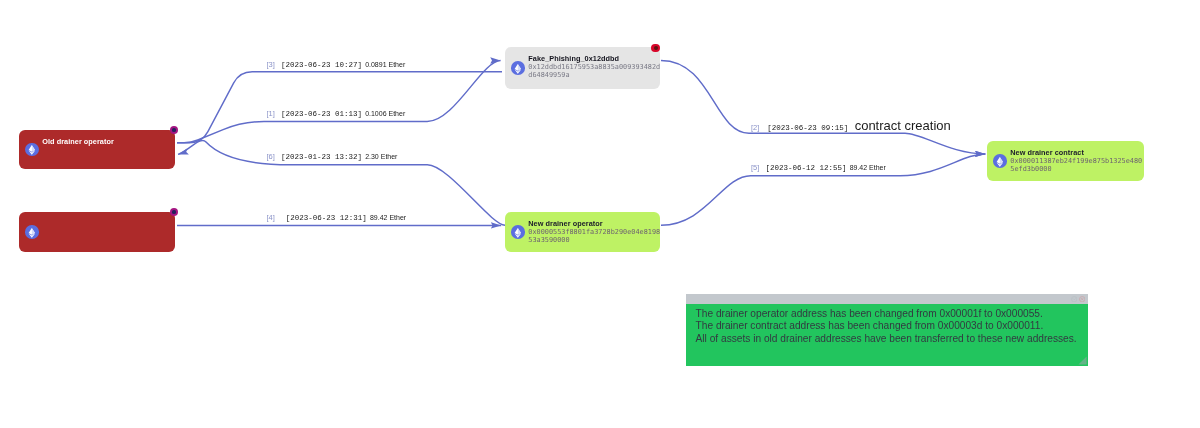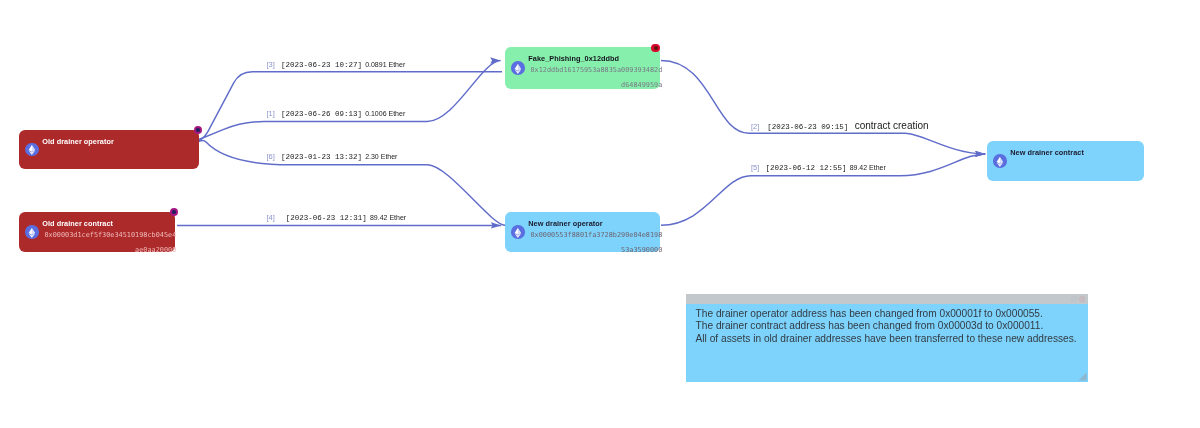--- a/index.html
+++ b/index.html
@@ -2,39 +2,39 @@
 <html><head>
 <meta charset="utf-8">
 <title>drainer graph</title>
 <style>
   html,body{margin:0;padding:0;background:#ffffff;}
   body{width:1200px;height:428px;font-family:"Liberation Sans",sans-serif;overflow:hidden;position:relative;}
   #stage{position:absolute;left:0;top:0;width:1200px;height:428px;background:#fff;}
   svg#edges{position:absolute;left:0;top:0;width:1200px;height:428px;}
   .node{position:absolute;border-radius:6px;box-sizing:border-box;}
   .node.dark-red{background:#ad2a2a;}
-  .node.pink{background:#7dd3fc;}
-  .node.grey{background:#86efac;}
+  .node.pink{background:#bef264;}
+  .node.grey{background:#e5e5e5;}
   .eth-ic{position:absolute;left:6.2px;top:50%;margin-top:-6.8px;width:13.6px;height:13.6px;border-radius:50%;background:#5b6ee0;}
   .ntext{position:absolute;left:23.3px;top:6.8px;width:134px;}
   .ntitle{font-size:7.3px;font-weight:700;letter-spacing:0.05px;line-height:9.4px;}
-  .naddr{font-family:"DejaVu Sans Mono",monospace;font-size:6.85px;line-height:15px;word-break:break-all;text-align:right;}
+  .naddr{font-family:"DejaVu Sans Mono",monospace;font-size:6.85px;line-height:8px;word-break:break-all;}
   .dark-red .ntitle{color:#ffffff;}
   .dark-red .naddr{color:#f0b8b8;}
   .pink .ntitle{color:#1b1b2b;}
   .pink .naddr{color:#6e6470;}
   .grey .ntitle{color:#15151f;}
   .grey .naddr{color:#7a7a86;}
   .badge{position:absolute;border-radius:50%;}
   .elabel{position:absolute;white-space:nowrap;font-size:7.5px;line-height:9px;font-family:"Liberation Sans",sans-serif;}
   .elabel .idx{color:#8b93c8;}
   .elabel .tm{color:#1b1b1b;font-family:Liberation Mono, monospace;}
   .elabel .val{color:#1b1b1b;font-size:7.0px;}
-  .elabel .valsans{color:#1b1b1b;font-size:10px;}
-  #note{position:absolute;left:686px;top:294px;width:402px;height:88px;background:#7dd3fc;box-sizing:border-box;}
+  .elabel .valsans{color:#1b1b1b;font-size:13px;}
+  #note{position:absolute;left:686px;top:294px;width:402px;height:72px;background:#22c55e;box-sizing:border-box;}
   #note-titlebar{position:absolute;left:0;top:0;width:100%;height:9.8px;background:#c3c8cd;}
   #note-body{position:absolute;left:9.6px;top:14.1px;right:2px;color:#333a41;font-size:10.17px;line-height:12.3px;font-family:"Liberation Sans",sans-serif;white-space:nowrap;}
 </style>
 </head>
 <body>
 
 <div id="stage">
 
   <svg id="edges" viewBox="0 0 1200 428">
     <defs>
@@ -51,45 +51,41 @@
       <path marker-end="url(#ah)" d="M505,225.2 C490.9,225.2 448.5,164.8 427.3,164.8 L290,164.8 C262,164.8 224,161 206,142.0 C200,135.5 188,151.5 178,154.4"></path>
 
       <path marker-end="url(#ah)" d="M177,225.4 L501.2,225.4"></path>
 
       <path marker-end="url(#ah)" d="M661,60.5 C711.2,60.5 714.6,133.2 749,133.2 L905,133.2 C922.3,133.2 950.2,153.9 985.4,153.9"></path>
 
       <path marker-end="url(#ah)" d="M661,225.2 C706.3,225.2 722.5,175.7 750.7,175.7 L900,175.7 C940.4,175.7 961.8,153.9 985.4,153.9"></path>
     </g>
   </svg>
 
-  <div class="node dark-red" style="left:19px;top:130px;width:180px;height:39px;padding-left:6px;">
+  <div class="node dark-red" style="left:19px;top:130px;width:156px;height:39px;padding-left:6px;">
     <span class="eth-ic"><svg width="13.6" height="13.6" viewBox="0 0 136 136">
           <path d="M68 20 L100 70 L68 88 L36 70 Z" fill="#ffffff"></path>
           <path d="M68 20 L100 70 L68 88 Z" fill="#d5ddfa"></path>
           <path d="M68 94 L100 76 L68 118 L36 76 Z" fill="#ffffff"></path>
           <path d="M68 94 L100 76 L68 118 Z" fill="#d5ddfa"></path>
         </svg></span>
     <div class="ntext">
       <div class="ntitle">Old drainer operator</div>
     </div>
     <span class="badge" style="right:-3px;top:-3.9px;width:8.1px;height:8.1px;background:#a41682;">
         <span style="position:absolute;left:2.2px;top:2.2px;width:3.7px;height:3.7px;border-radius:50%;background:#24215e;"></span>
       </span>
   </div>
   <div class="node dark-red" style="left:19px;top:212px;width:156px;height:40px;">
     <span class="eth-ic"><svg width="13.6" height="13.6" viewBox="0 0 136 136">
           <path d="M68 20 L100 70 L68 88 L36 70 Z" fill="#ffffff"></path>
           <path d="M68 20 L100 70 L68 88 Z" fill="#d5ddfa"></path>
           <path d="M68 94 L100 76 L68 118 L36 76 Z" fill="#ffffff"></path>
           <path d="M68 94 L100 76 L68 118 Z" fill="#d5ddfa"></path>
         </svg></span>
-    <div class="ntext">
-      <div class="ntitle">Old drainer contract</div>
-      <div class="naddr">0x00003d1cef5f30e34510198cb045e4ae0aa20000</div>
-    </div>
     <span class="badge" style="right:-3px;top:-3.9px;width:8.1px;height:8.1px;background:#a41682;">
         <span style="position:absolute;left:2.2px;top:2.2px;width:3.7px;height:3.7px;border-radius:50%;background:#24215e;"></span>
       </span>
   </div>
   <div class="node grey" style="left:505px;top:47px;width:155px;height:42px;">
     <span class="eth-ic"><svg width="13.6" height="13.6" viewBox="0 0 136 136">
           <path d="M68 20 L100 70 L68 88 L36 70 Z" fill="#ffffff"></path>
           <path d="M68 20 L100 70 L68 88 Z" fill="#d5ddfa"></path>
           <path d="M68 94 L100 76 L68 118 L36 76 Z" fill="#ffffff"></path>
           <path d="M68 94 L100 76 L68 118 Z" fill="#d5ddfa"></path>
@@ -117,29 +113,30 @@
   </div>
   <div class="node pink" style="left:987px;top:141px;width:157px;height:40px;">
     <span class="eth-ic"><svg width="13.6" height="13.6" viewBox="0 0 136 136">
           <path d="M68 20 L100 70 L68 88 L36 70 Z" fill="#ffffff"></path>
           <path d="M68 20 L100 70 L68 88 Z" fill="#d5ddfa"></path>
           <path d="M68 94 L100 76 L68 118 L36 76 Z" fill="#ffffff"></path>
           <path d="M68 94 L100 76 L68 118 Z" fill="#d5ddfa"></path>
         </svg></span>
     <div class="ntext">
       <div class="ntitle">New drainer contract</div>
+      <div class="naddr">0x000011387eb24f199e875b1325e4805efd3b0000</div>
     </div>
 
   </div>
 
   <div class="elabel" style="left:266.5px;top:60.2px;">
     <span class="idx">[3]</span><span class="tm" style="margin-left:6.2px">[2023-06-23 10:27]</span><span class="val" style="margin-left:3.1px">0.0891 Ether</span>
   </div>
   <div class="elabel" style="left:266.5px;top:109.2px;">
-    <span class="idx">[1]</span><span class="tm" style="margin-left:6.2px">[2023-06-26 09:13]</span><span class="val" style="margin-left:3.1px">0.1006 Ether</span>
+    <span class="idx">[1]</span><span class="tm" style="margin-left:6.2px">[2023-06-23 01:13]</span><span class="val" style="margin-left:3.1px">0.1006 Ether</span>
   </div>
   <div class="elabel" style="left:266.5px;top:152.2px;">
     <span class="idx">[6]</span><span class="tm" style="margin-left:6.2px">[2023-01-23 13:32]</span><span class="val" style="margin-left:3.1px">2.30 Ether</span>
   </div>
   <div class="elabel" style="left:266.5px;top:213.2px;">
     <span class="idx">[4]</span><span class="tm" style="margin-left:11px">[2023-06-23 12:31]</span><span class="val" style="margin-left:3.1px">89.42 Ether</span>
   </div>
   <div class="elabel" style="left:751.0px;top:121.2px;">
     <span class="idx">[2]</span><span class="tm" style="margin-left:8px">[2023-06-23 09:15]</span><span class="valsans" style="margin-left:6.3px">contract creation</span>
   </div>

